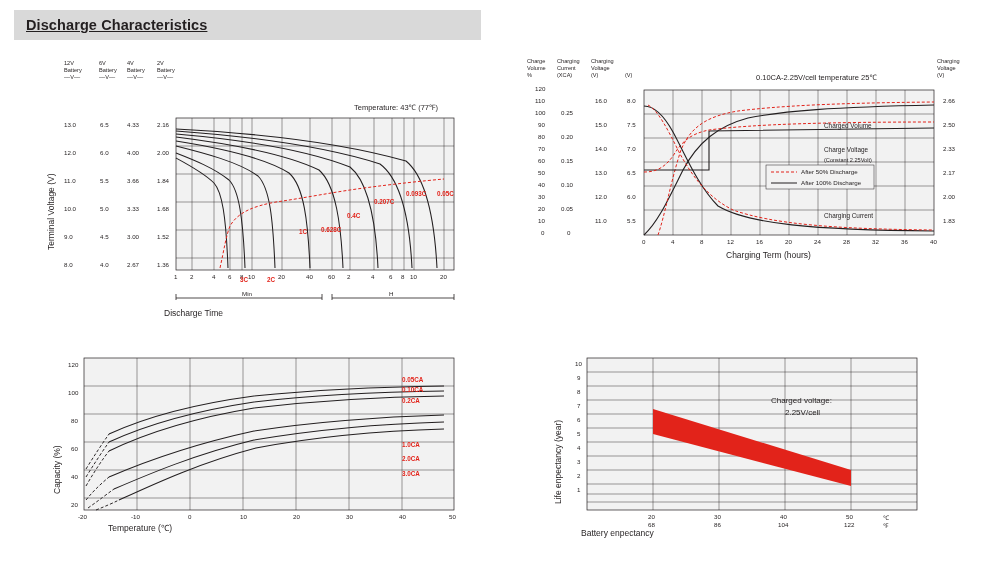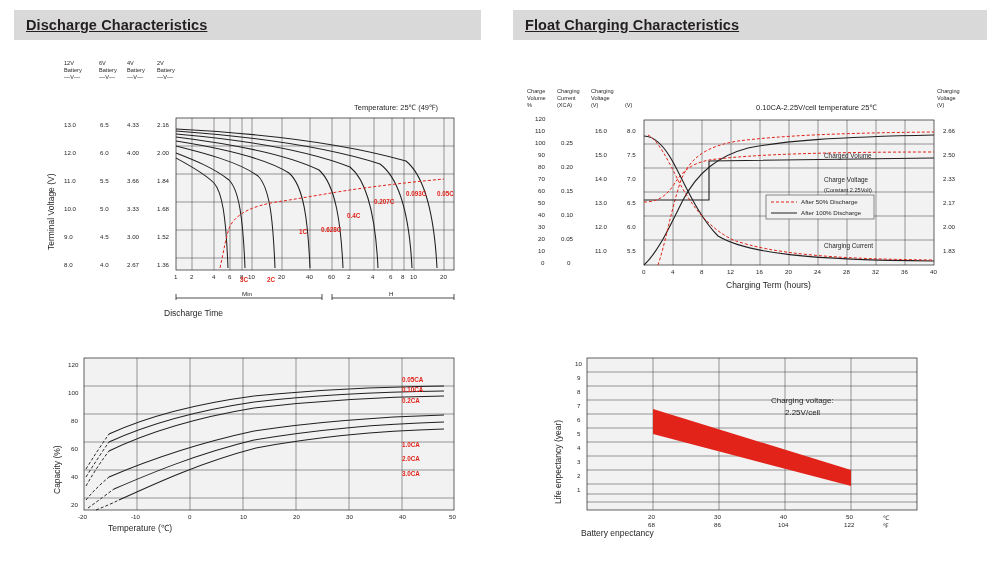--- a/index.html
+++ b/index.html
@@ -101,21 +101,21 @@
         <span>4V</span><br>
         <span>Battery</span><br>
         <span>––V––</span>
       </div>
       <div class="tiny" style="left:143px;top:20px;">
         <span>2V</span><br>
         <span>Battery</span><br>
         <span>––V––</span>
       </div>
 
-      <div class="lbl" style="left:340px;top:62px;font-size:7.5px;">Temperature: 25℃ (49℉)</div>
+      <div class="lbl" style="left:340px;top:62px;font-size:7.5px;">Temperature: 43℃ (77℉)</div>
 
       <div class="axis-title vert" style="left:32px;top:210px;">Terminal Voltage (V)</div>
 
       <div class="axis-title" style="left:150px;top:268px;">Discharge Time</div>
 
       <div>
         <div class="tick" style="left:50px;top:81px;">13.0</div>
         <div class="tick" style="left:50px;top:109px;">12.0</div>
         <div class="tick" style="left:50px;top:137px;">11.0</div>
         <div class="tick" style="left:50px;top:165px;">10.0</div>
@@ -234,23 +234,20 @@
       <div class="redlbl" style="left:285px;top:188px;">1C</div>
       <div class="redlbl" style="left:307px;top:186px;">0.628C</div>
       <div class="redlbl" style="left:333px;top:172px;">0.4C</div>
       <div class="redlbl" style="left:360px;top:158px;">0.207C</div>
       <div class="redlbl" style="left:392px;top:150px;">0.093C</div>
       <div class="redlbl" style="left:423px;top:150px;">0.05C</div>
     </div>
   </div>
 
   <div class="panel" style="left:513px;top:10px;width:474px;height:290px;">
-    <div class="panel-header">
-      <span class="title">Float Charging Characteristics</span>
-    </div>
 
     <div class="plotbox" style="height:260px;">
 
       <div class="lbl" style="left:243px;top:62px;font-size:7.5px;">0.10CA-2.25V/cell  temperature 25℃</div>
 
       <div class="tiny" style="left:14px;top:48px;">
         <span>Charge</span><br>
         <span>Volume</span><br>
         <span>%</span>
       </div>
@@ -496,21 +493,21 @@
           <line x1="140" y1="44" x2="140" y2="196"></line>
           <line x1="206" y1="44" x2="206" y2="196"></line>
           <line x1="272" y1="44" x2="272" y2="196"></line>
           <line x1="338" y1="44" x2="338" y2="196"></line>
         </g>
 
         <path d="M140,95 L140,120 L338,172 L338,156 Z" fill="#e2231a"></path>
 
       </svg>
 
-      <div class="lbl" style="left:258px;top:82px;font-size:8px;">Charging voltage:</div>
+      <div class="lbl" style="left:258px;top:82px;font-size:8px;">Charged voltage:</div>
       <div class="lbl" style="left:272px;top:94px;font-size:8px;">2.25V/cell</div>
 
       <div>
         <div class="tick" style="left:135px;top:199px;">20</div>
         <div class="tick" style="left:201px;top:199px;">30</div>
         <div class="tick" style="left:267px;top:199px;">40</div>
         <div class="tick" style="left:333px;top:199px;">50</div>
         <div class="tick" style="left:370px;top:199px;">℃</div>
       </div>
 

